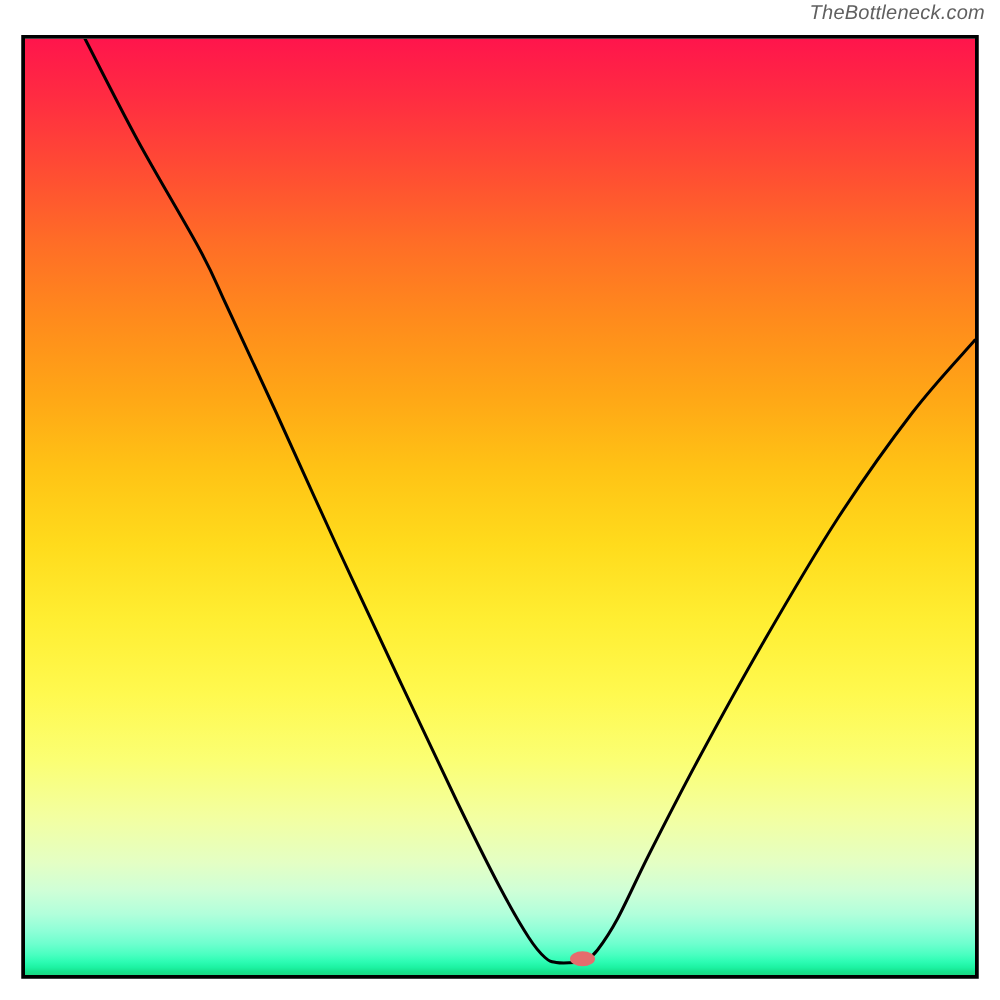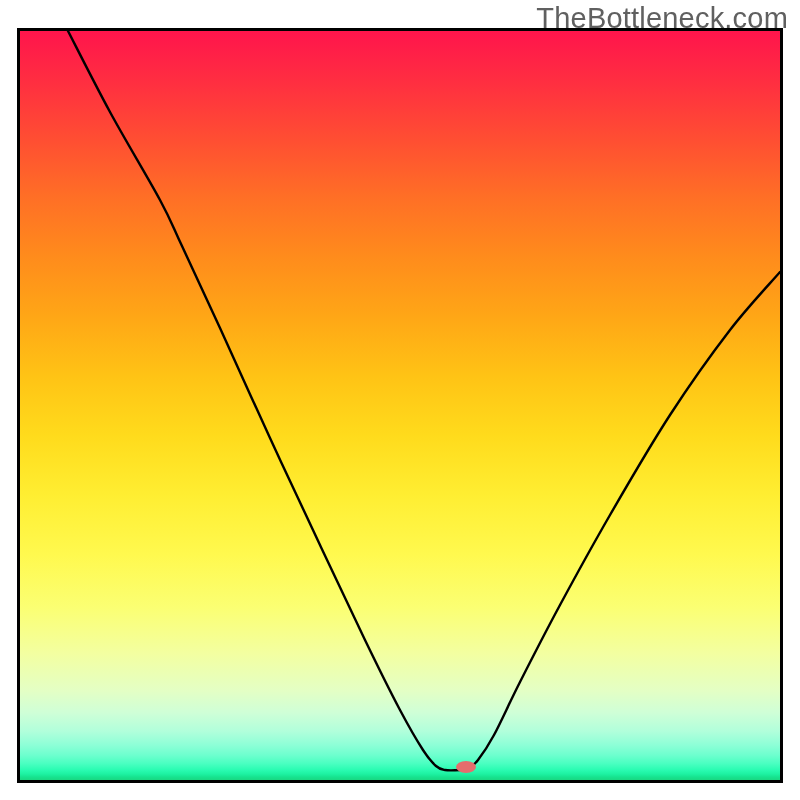--- a/index.html
+++ b/index.html
@@ -8,25 +8,26 @@
     width: 800px;
     height: 800px;
     background: #ffffff;
     font-family: Arial, Helvetica, sans-serif;
     overflow: hidden;
   }
   .watermark {
     position: absolute;
     top: 2px;
     right: 12px;
-    font-size: 29px;
+    font-size: 16px;
     font-weight: 500;
     color: #606060;
     z-index: 10;
     letter-spacing: 0.2px;
+    font-style: italic;
   }
   .plot-frame {
     position: absolute;
     left: 17px;
     top: 28px;
     width: 766px;
     height: 755px;
     border: 3px solid #000000;
     box-sizing: border-box;
     overflow: hidden;

